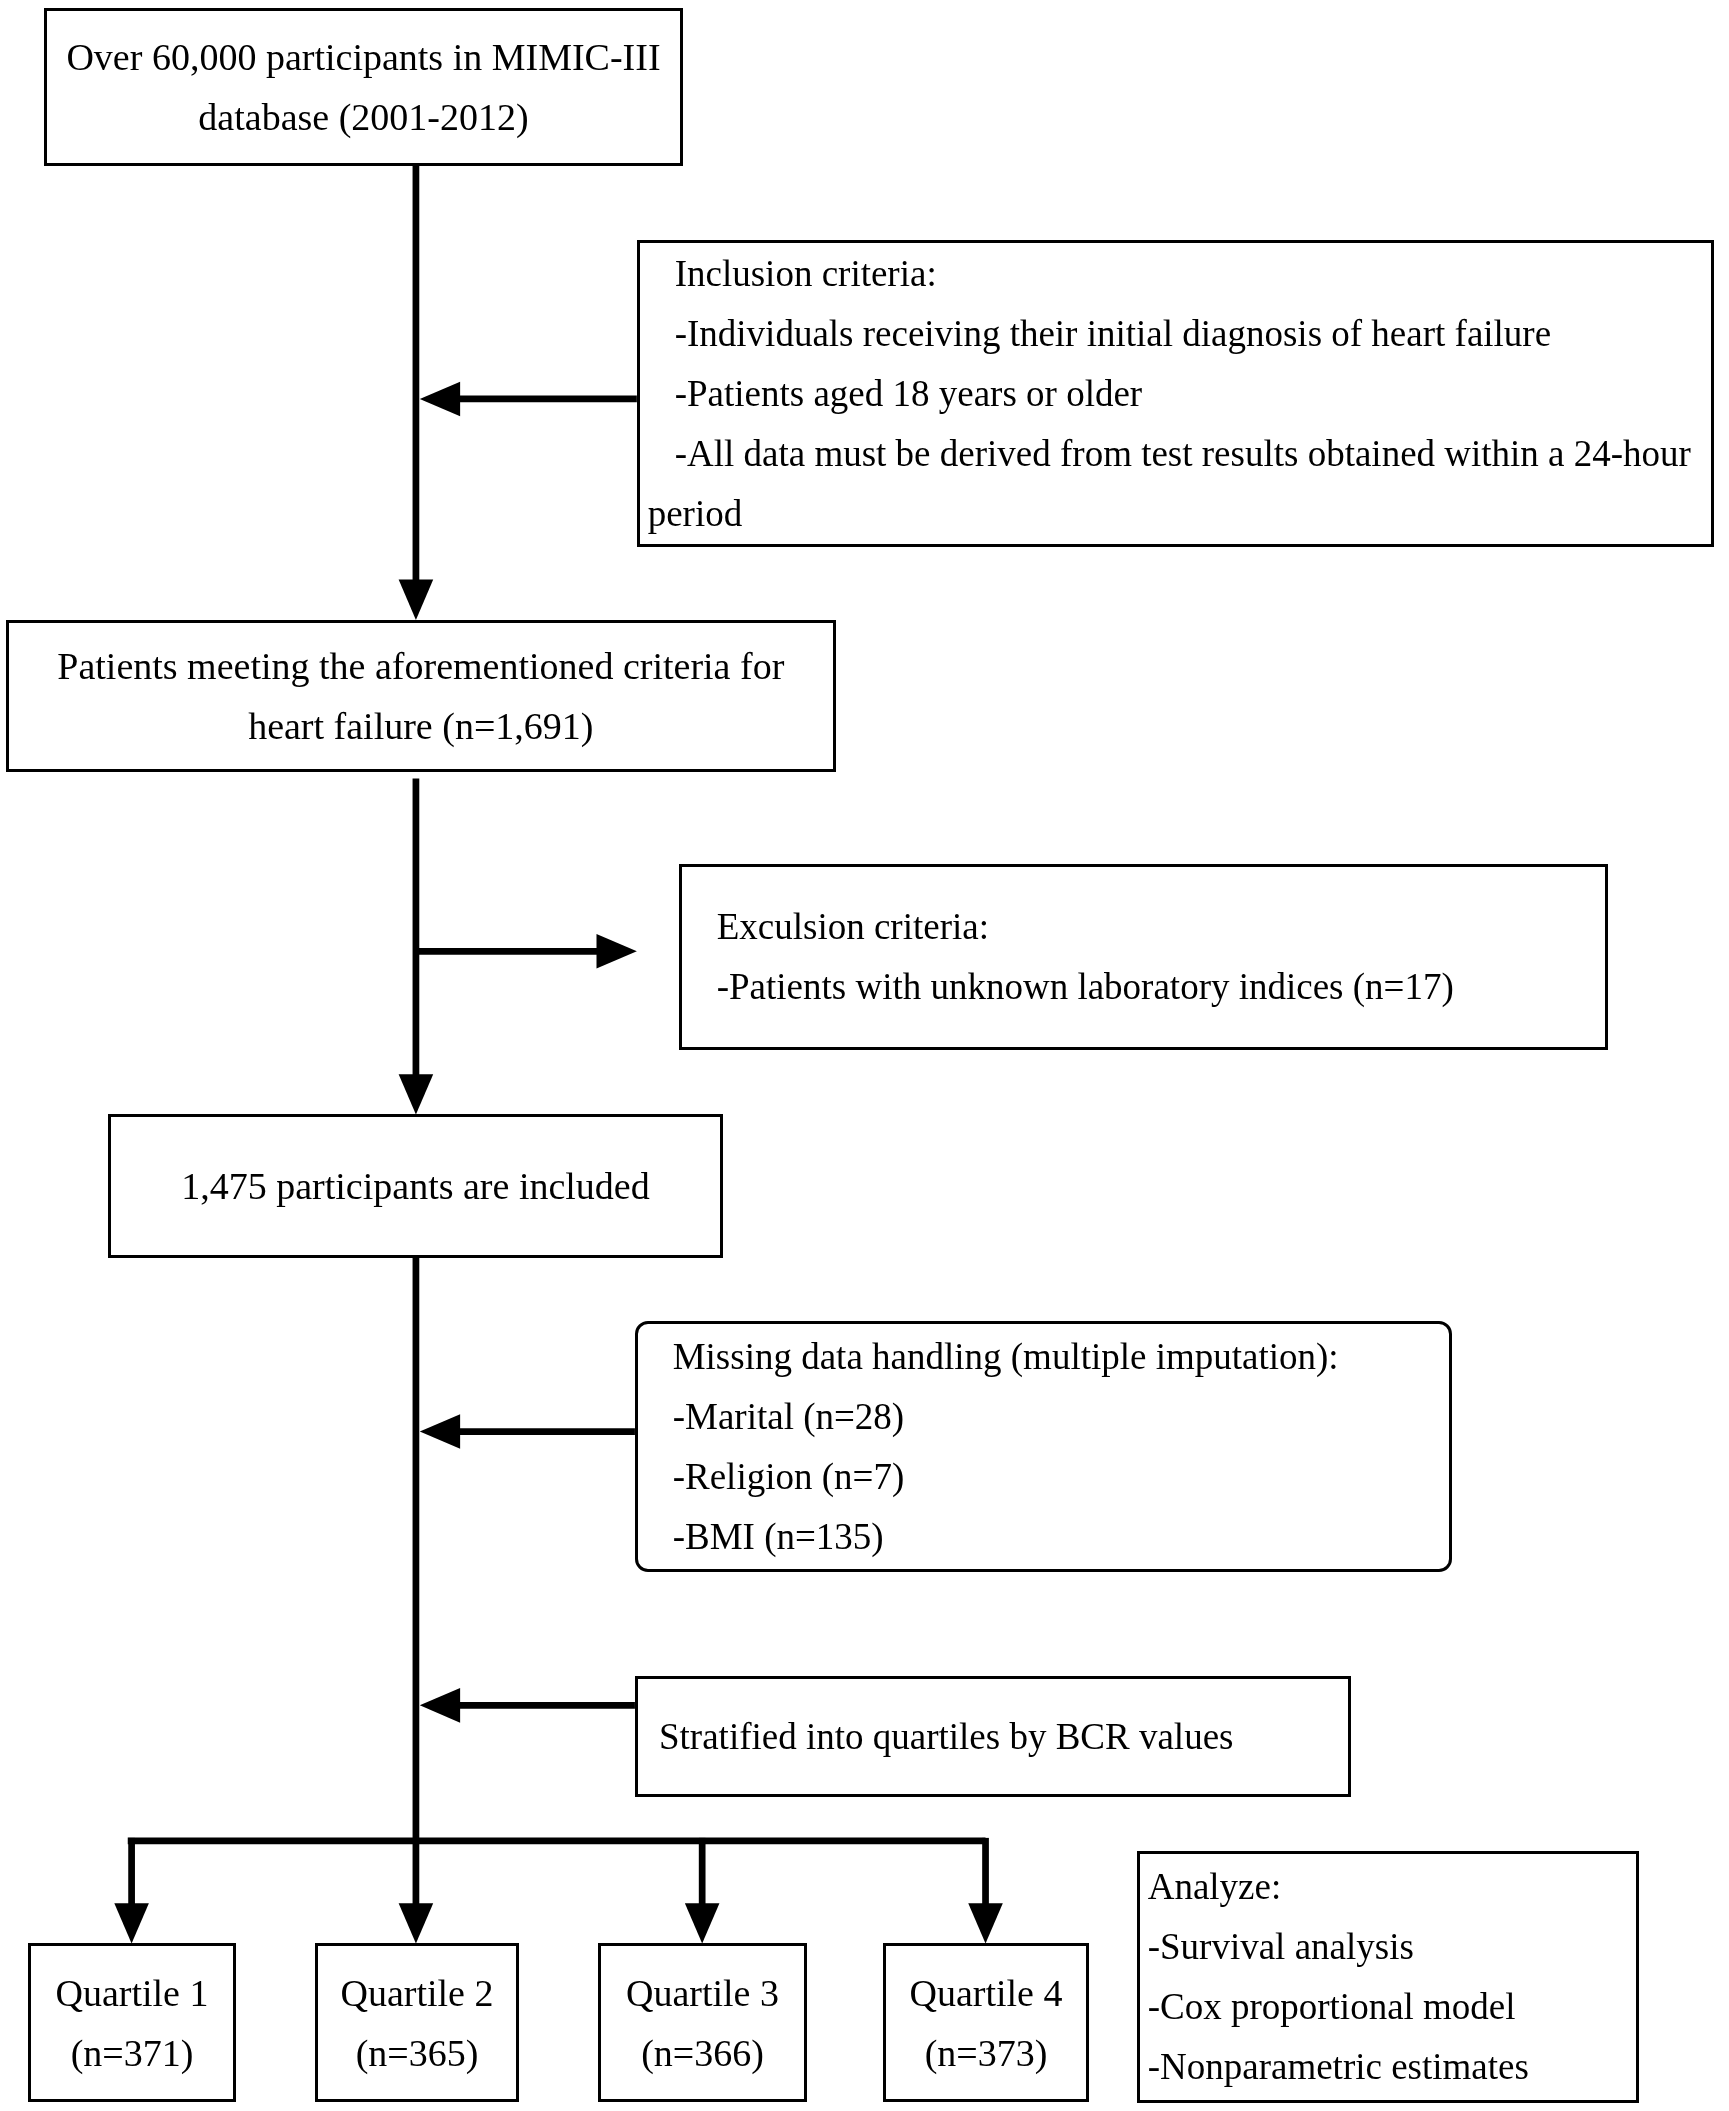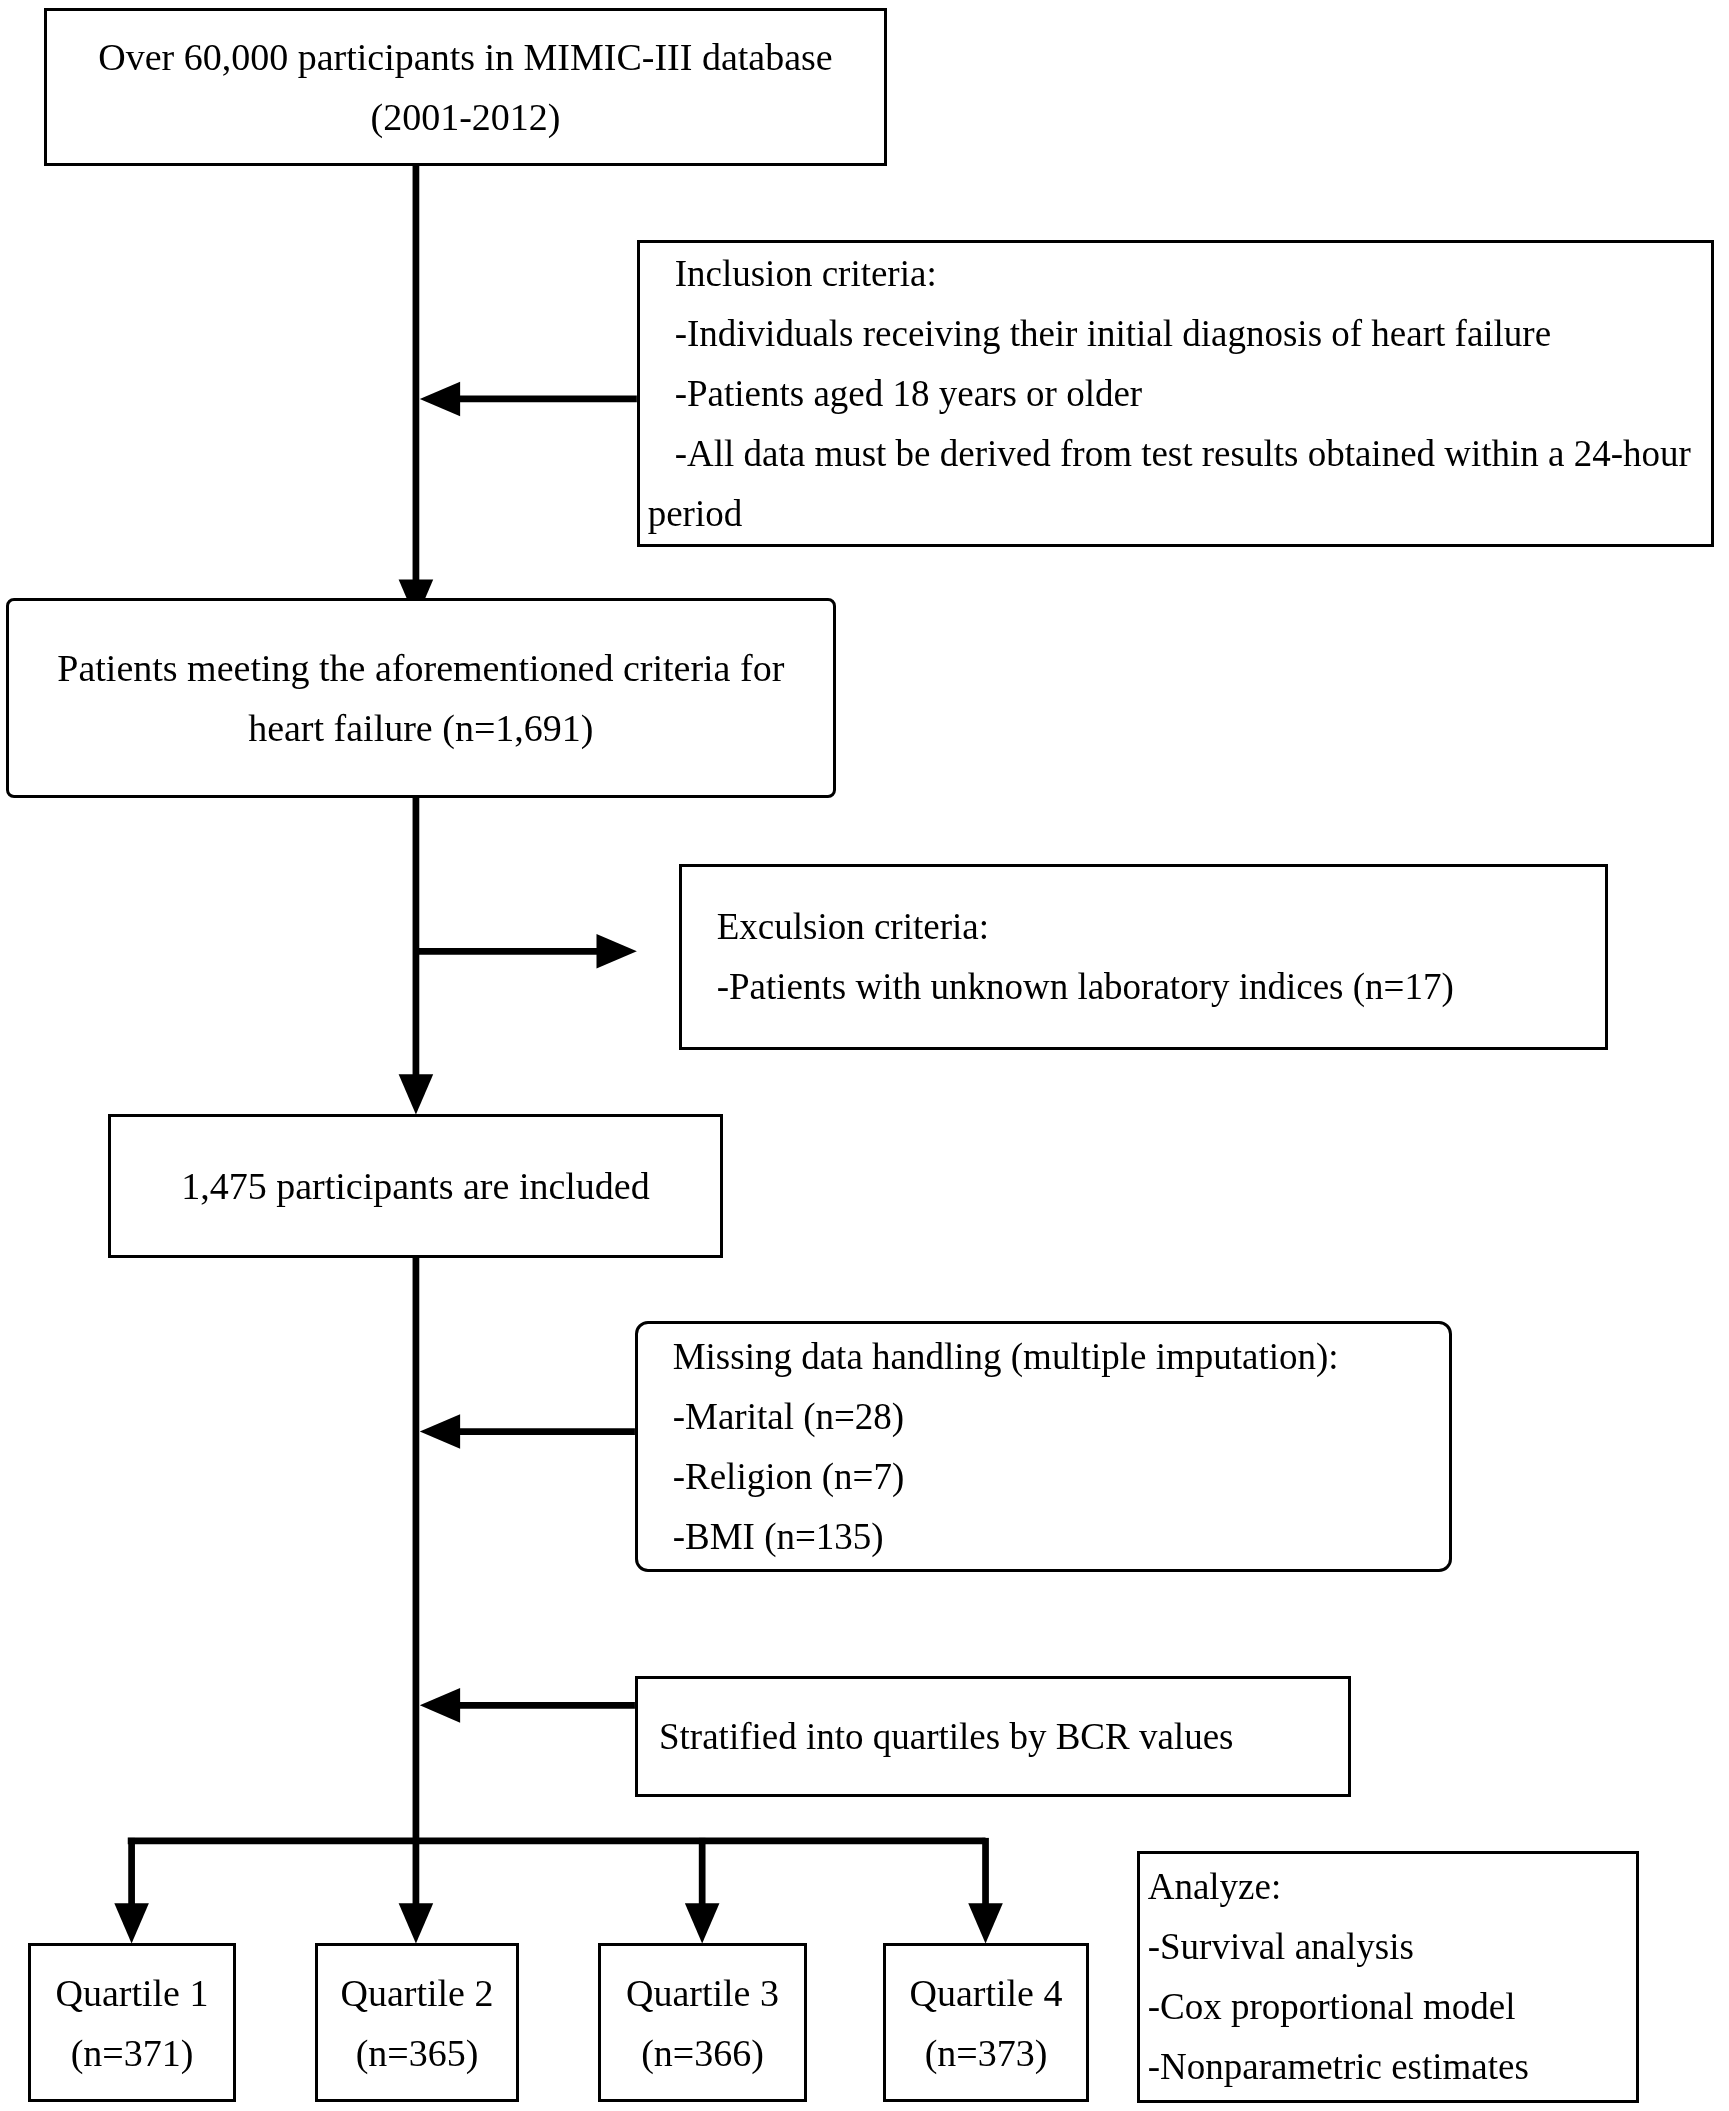--- a/index.html
+++ b/index.html
@@ -85,32 +85,32 @@
 
     <polygon points="415,1981 451,1981 433,2023" fill="#000000"></polygon>
 
     <path d="M731 1913 V1983" stroke="#000000" stroke-width="7" fill="none"></path>
     <polygon points="713,1981 749,1981 731,2023" fill="#000000"></polygon>
 
     <path d="M1026 1913 V1983" stroke="#000000" stroke-width="7" fill="none"></path>
     <polygon points="1008,1981 1044,1981 1026,2023" fill="#000000"></polygon>
   </svg>
 
-  <div class="box center-text" style="left:44px; top:7.7px; width:843px; height:158px;">
+  <div class="box center-text" style="left:44px; top:7.7px; width:639px; height:158px;">
     <div>Over 60,000 participants in MIMIC-III database (2001-2012)</div>
   </div>
 
   <div class="box left-text" style="left:637px; top:240px; width:1077px; height:307px;">
     <div class="criteria-line">Inclusion criteria:</div>
     <div class="criteria-line">-Individuals receiving their initial diagnosis of heart failure</div>
     <div class="criteria-line">-Patients aged 18 years or older</div>
     <div class="criteria-line">-All data must be derived from test results obtained within a 24-hour period</div>
   </div>
 
-  <div class="box center-text" style="left:5.8px; top:598px; width:830px; height:200px;border-radius:8px;">
+  <div class="box center-text" style="left:5.8px; top:620px; width:830px; height:152px;">
     <div>Patients meeting the aforementioned criteria for heart failure (n=1,691)</div>
   </div>
 
   <div class="box left-text" style="left:637px; top:864px; width:929px; height:186px;margin-left:42px;">
     <div class="criteria-line">Exculsion criteria:</div>
     <div class="criteria-line">-Patients with unknown laboratory indices (n=17)</div>
   </div>
 
   <div class="box center-text" style="left:108px; top:1114px; width:615px; height:144px;">
     <div>1,475 participants are included</div>

